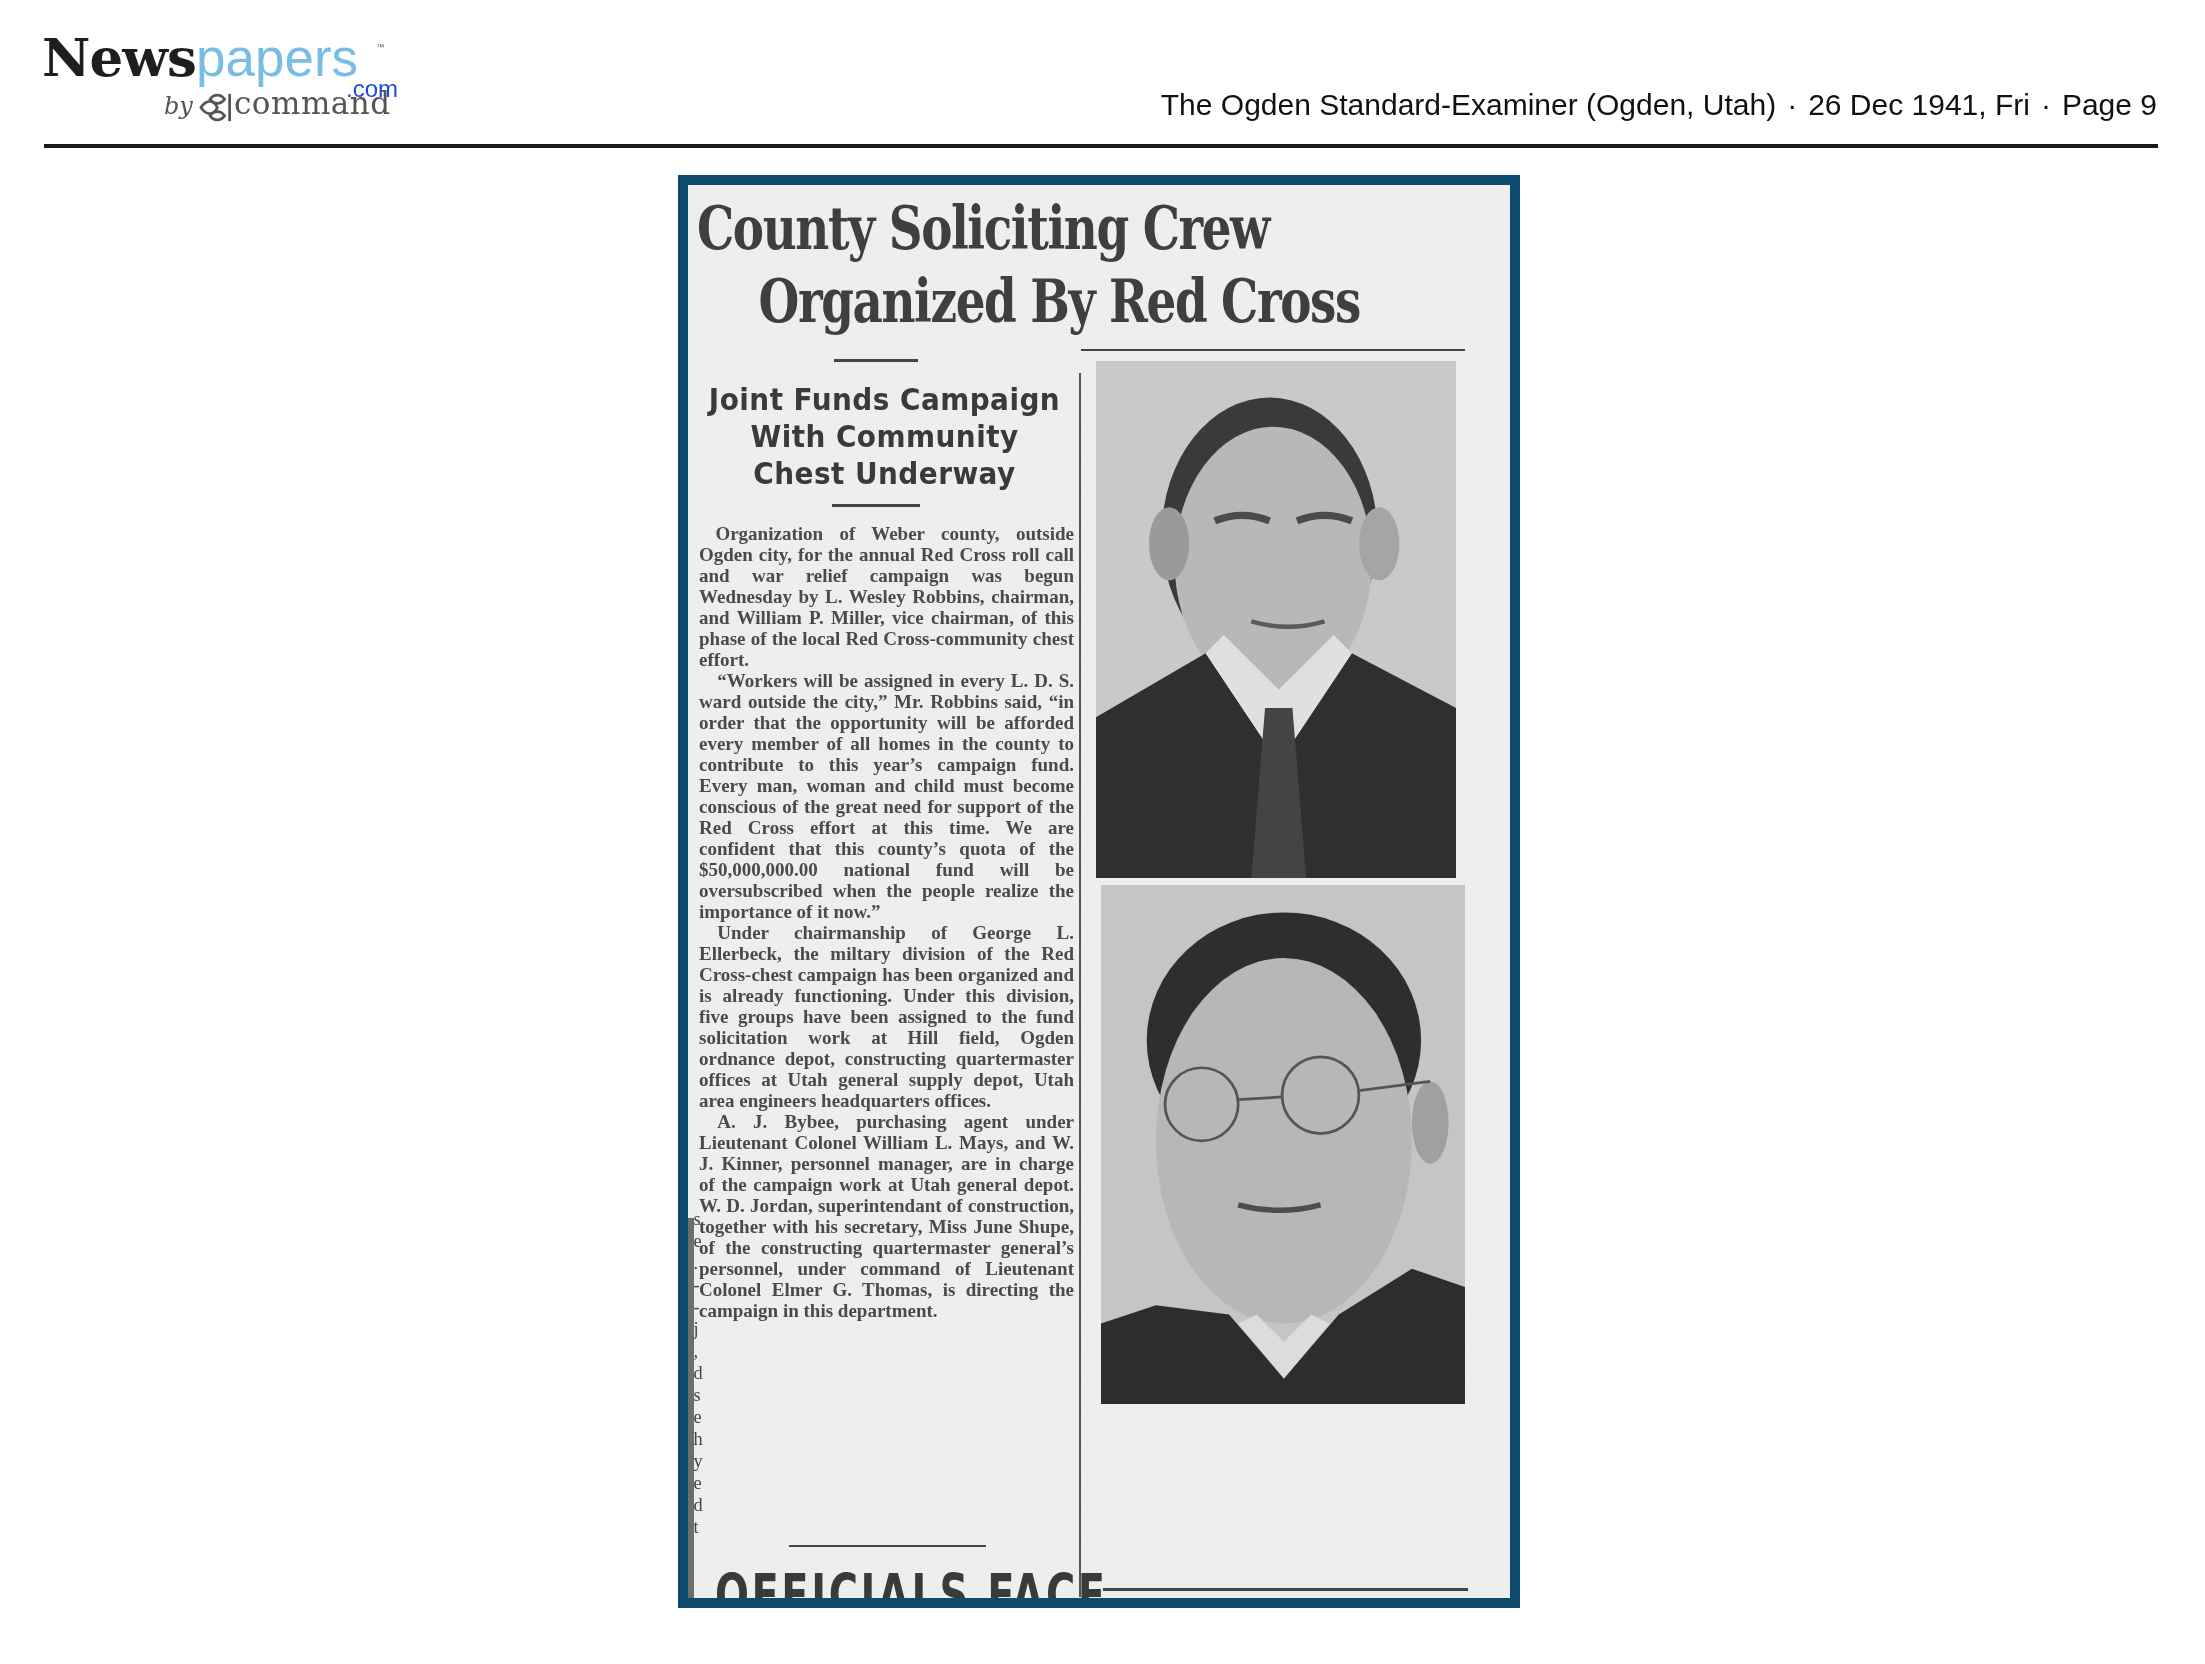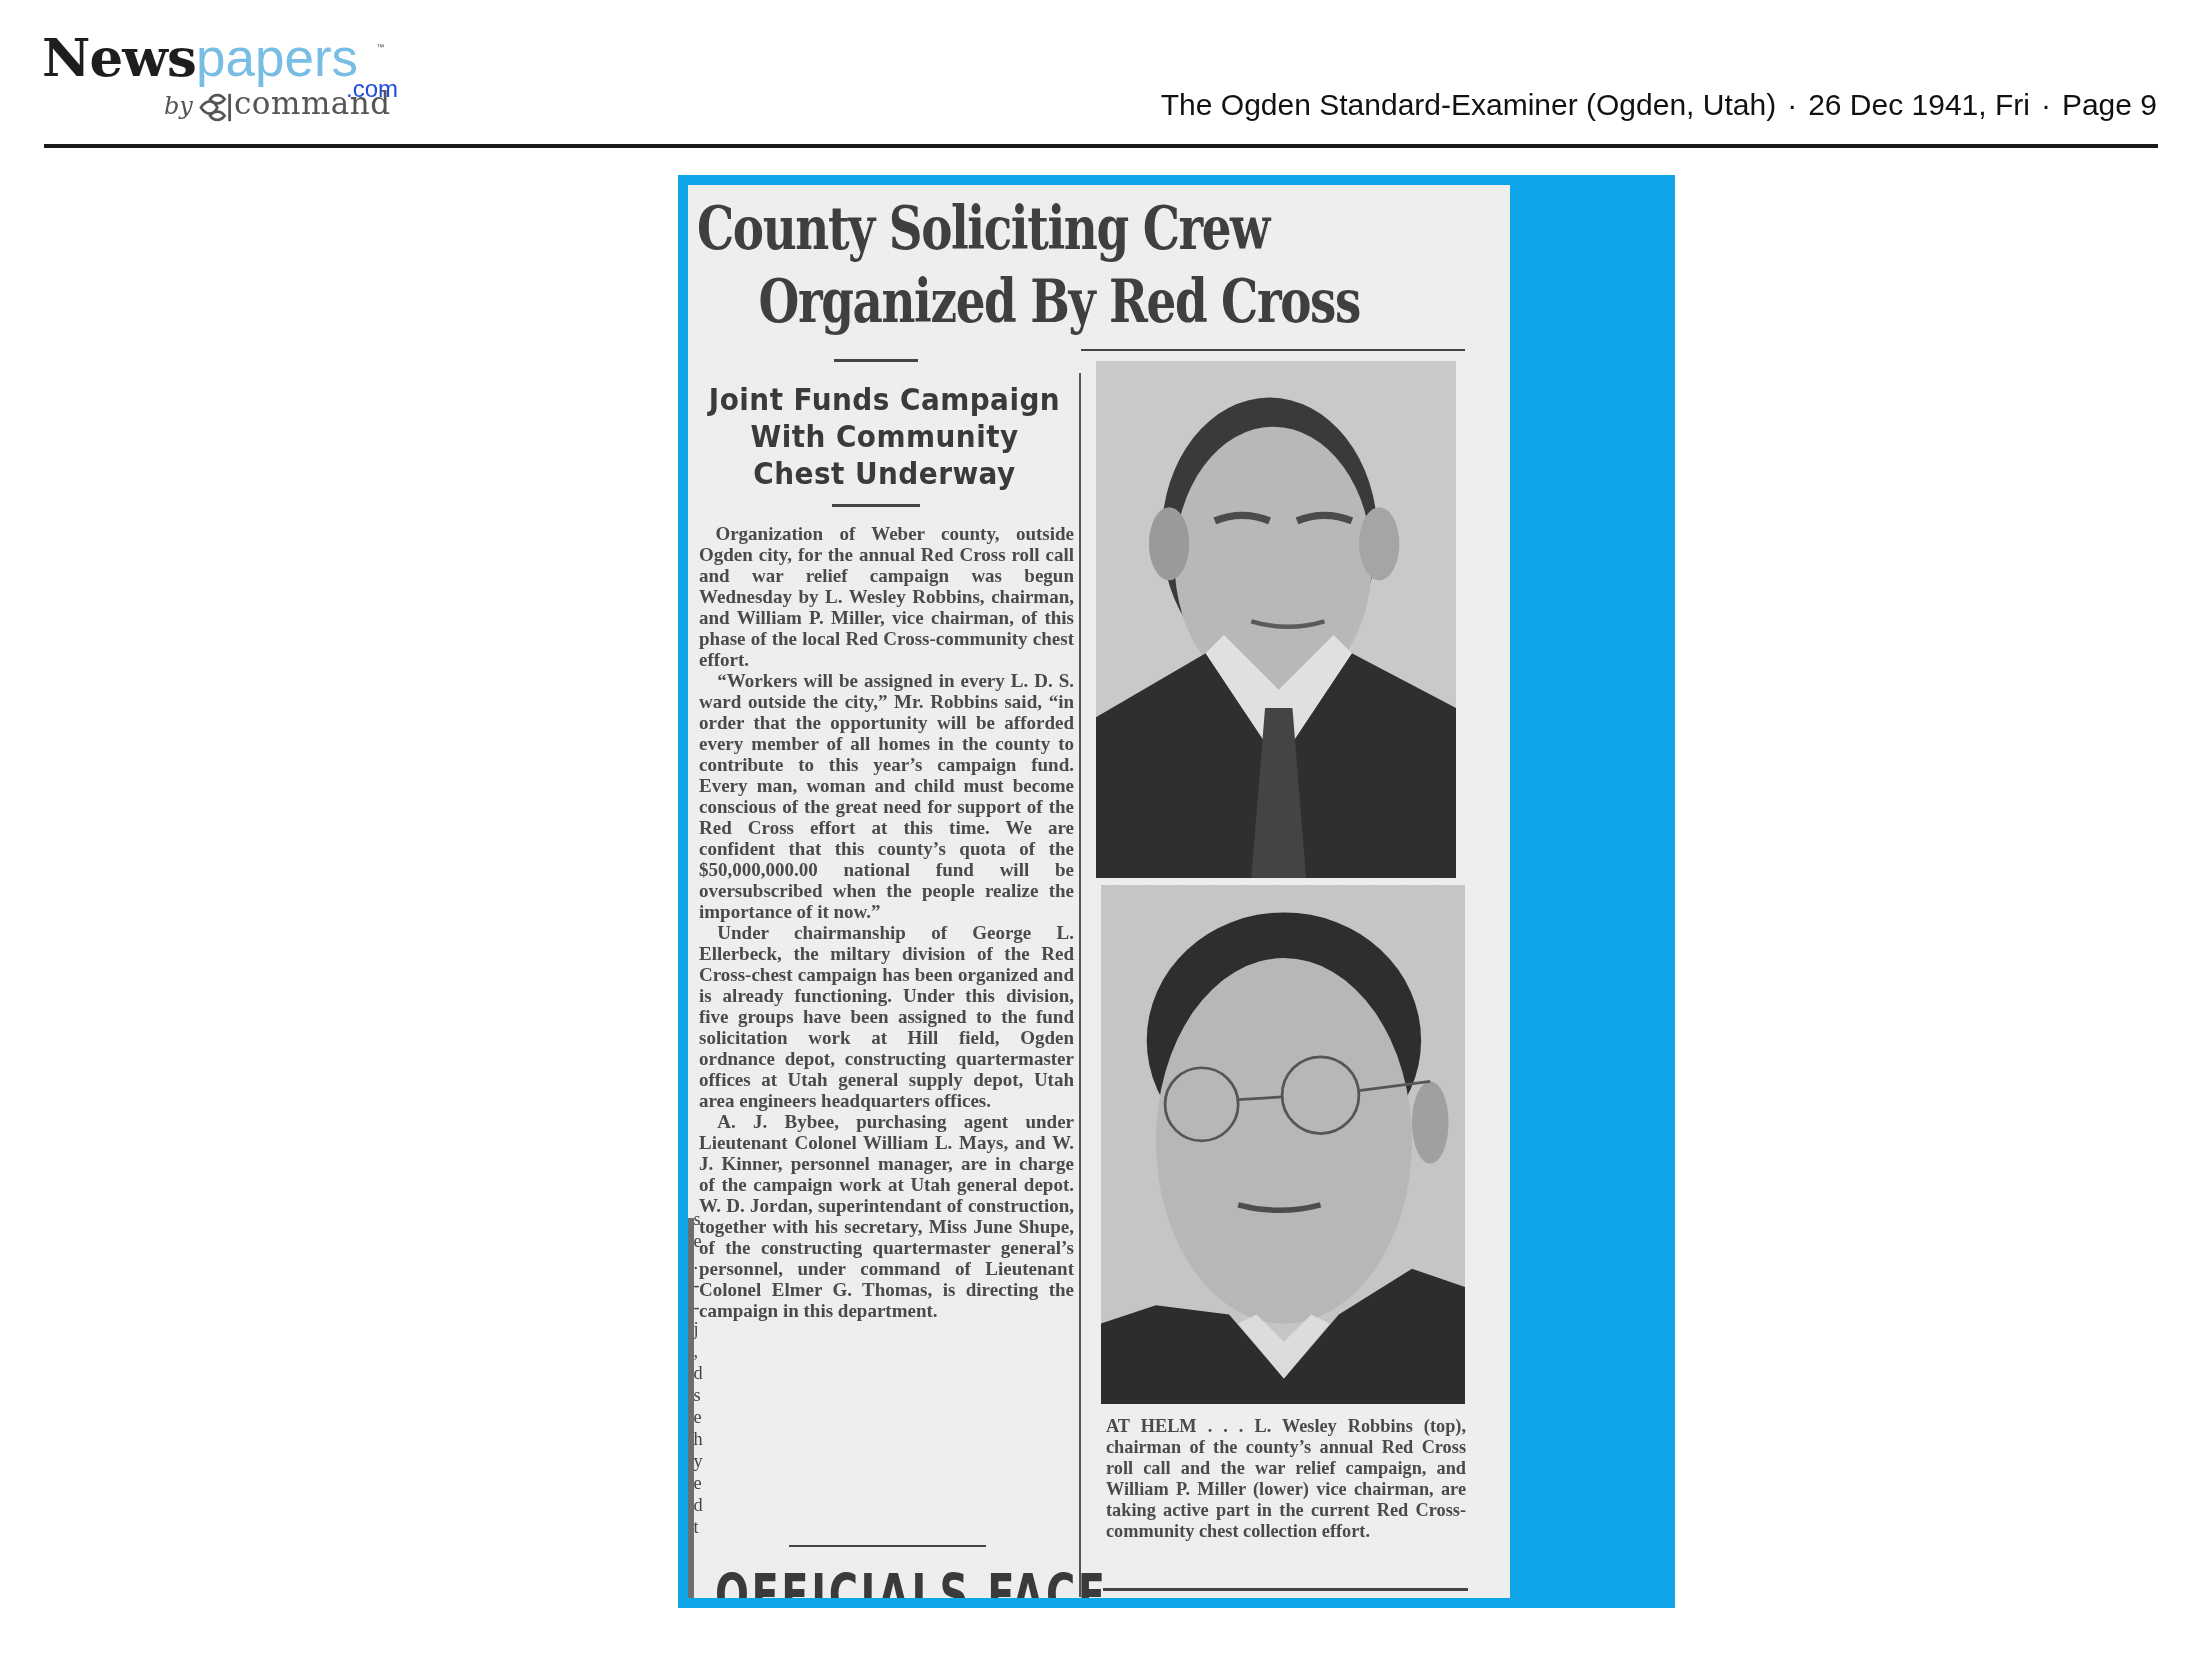--- a/index.html
+++ b/index.html
@@ -11,21 +11,21 @@
   .logo-tm{position:absolute;left:334px;top:14.6px;font-size:8.2px;color:#444;}
   .logo-com{position:absolute;left:304px;top:51px;font-size:24px;color:#1d4ed8;line-height:20px;}
   .logo-by{position:absolute;left:122px;top:64px;font-family:"DejaVu Serif",serif;font-style:italic;font-size:24px;color:#555;}
   .logo-leaf{position:absolute;left:155px;top:64px;width:37px;height:31px;}
   .logo-ancestry{position:absolute;left:192px;top:57px;font-family:"DejaVu Serif",serif;font-size:31px;color:#555;letter-spacing:0.5px;}
   .citation{position:absolute;right:49px;top:40px;font-size:30px;color:#111;white-space:nowrap;margin-top:48px;}
   .citation .sep{margin:0 11px;}
   .rule{position:absolute;left:44px;top:144px;width:2114px;height:3.7px;background:#1a1a1a;}
 
   
-  .clip{position:absolute;left:678px;top:175px;width:997px;height:1433px;background:#0ea5e9;}
+  .clip{position:absolute;left:678px;top:175px;width:842px;height:1433px;background:#0c4a6e;}
   .paper{position:absolute;left:10px;top:10px;width:822px;height:1413px;background:#eeeeee;overflow:hidden;
          background-image:radial-gradient(rgba(0,0,0,0.035) 0.9px, transparent 0.9px);background-size:6.4px 6.4px;}
   .headline{position:absolute;left:9.1px;top:7.3px;width:804px;font-family:"DejaVu Serif",serif;font-weight:bold;color:#3f3f3f;
             font-size:60px;line-height:73px;letter-spacing:-1.8px;transform:scaleX(0.78);transform-origin:left top;white-space:nowrap;}
   .headline .l2{padding-left:79px;}
   .h-rule{position:absolute;height:2.7px;background:#444;}
   .dek{position:absolute;left:0;top:196px;width:393px;text-align:center;font-family:"DejaVu Sans",sans-serif;font-weight:bold;
        color:#3a3a3a;font-size:31px;line-height:37px;letter-spacing:0.5px;transform:scaleX(0.9);transform-origin:center top;}
   .col-divider{position:absolute;left:391px;top:188px;width:1.8px;height:1224px;background:#555;}
   .left-bar{position:absolute;left:0;top:1033px;width:5.5px;height:380px;background:#6e6e6e;}
@@ -140,17 +140,16 @@
         <circle cx="110" cy="240" r="40" fill="none" stroke="#555" stroke-width="3"></circle>
         <circle cx="240" cy="230" r="42" fill="none" stroke="#555" stroke-width="3"></circle>
         <line x1="150" y1="235" x2="198" y2="232" stroke="#555" stroke-width="3"></line>
         <line x1="282" y1="225" x2="360" y2="215" stroke="#555" stroke-width="3"></line>
         <path d="M150 350 q45 12 90 0" stroke="#4d4d4d" stroke-width="6" fill="none"></path>
         <path d="M0 480 L60 460 L140 470 L200 540 L260 470 L340 420 L398 440 L398 568 L0 568 Z" fill="#2d2d2d"></path>
         <path d="M150 480 L200 540 L250 480 L230 470 L200 500 L170 470 Z" fill="#dcdcdc"></path>
       </svg>
     </div>
 
-    <div class="caption">AT HELM . . . L. Wesley Robbins (top), chairman of the county’s annual Red Cross roll call and the war relief campaign, and William P. Miller (lower) vice chairman, are taking active part in the current Red Cross-community chest collection effort.</div>
     <div class="cap-rule"></div>
   </div>
 </div>
 
 
 </body></html>

